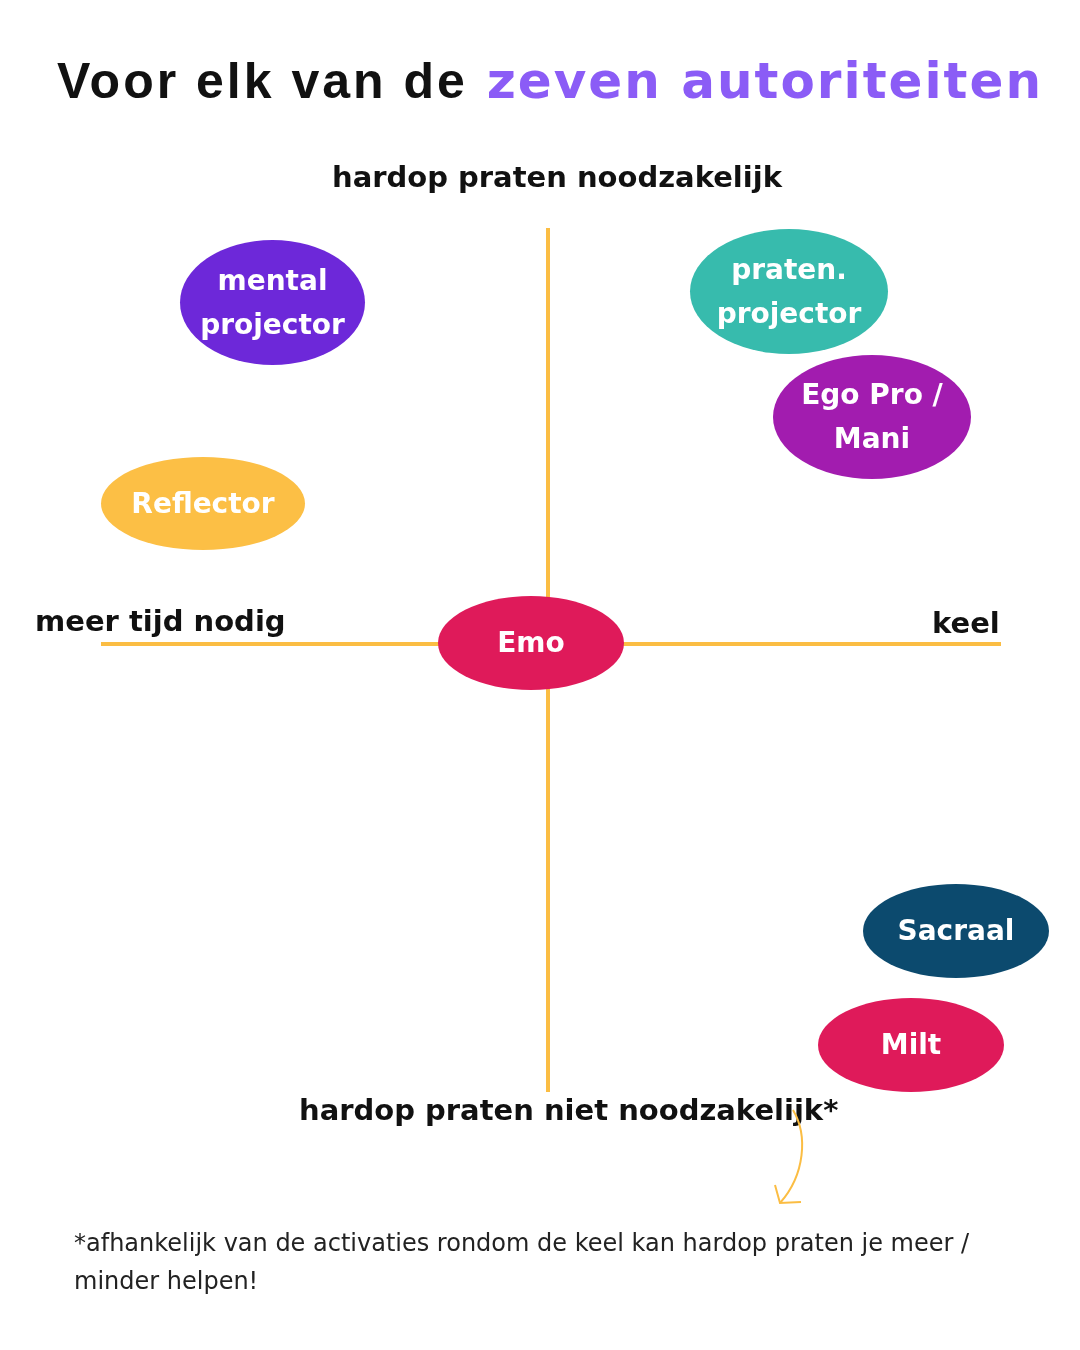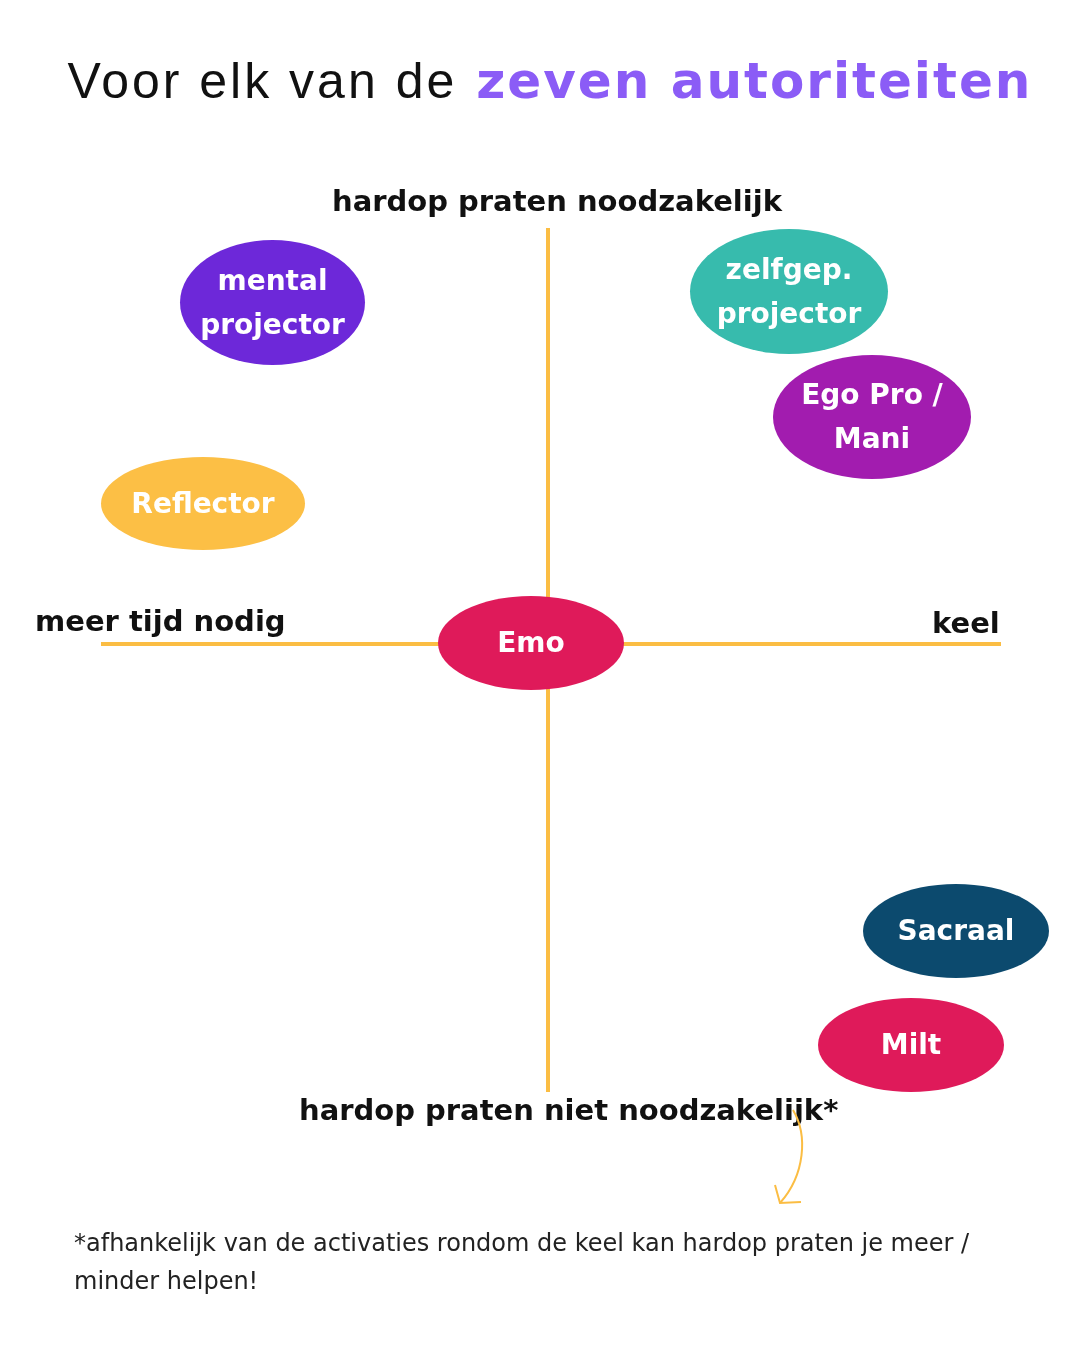--- a/index.html
+++ b/index.html
@@ -10,41 +10,41 @@
   .axis-label { position: absolute; font-weight: bold; font-size: 29px; color: #111; white-space: nowrap; font-family: "DejaVu Sans", sans-serif; }
   .bubble { position: absolute; border-radius: 50%; color: #fff; font-weight: bold; font-family: "DejaVu Sans", sans-serif; font-size: 28px; display: flex; align-items: center; justify-content: center; text-align: center; line-height: 44px; }
   .line { position: absolute; background: #fbbd43; }
   .footnote { position: absolute; left: 74px; top: 1224px; width: 940px; font-size: 24px; line-height: 38px; color: #222; font-family: "DejaVu Sans", sans-serif; font-weight: normal; }
   svg.arrow { position: absolute; left: 760px; top: 1100px; }
 </style>
 </head>
 <body>
 
 <div class="title">
-  <span class="plain" style="font-weight:normal;">Voor elk van de</span>
+  <span class="plain" style="font-weight:bold;">Voor elk van de</span>
   <span class="accent">zeven autoriteiten</span>
 </div>
 
-<div class="axis-label" style="left:332px; top:184px;">hardop praten noodzakelijk</div>
+<div class="axis-label" style="left:332px; top:160px;">hardop praten noodzakelijk</div>
 <div class="axis-label" style="left:299px; top:1093px;">hardop praten niet noodzakelijk*</div>
 <div class="axis-label" style="left:35px; top:604px;">meer tijd nodig</div>
 <div class="axis-label" style="left:932px; top:606px;">keel</div>
 
 <div class="line" style="left:546px; top:228px; width:4px; height:864px;"></div>
 <div class="line" style="left:101px; top:642px; width:900px; height:4px;"></div>
 
 <div class="bubble" style="left:180px; top:240px; width:185px; height:125px; background:#6d28d9;">
   <div>
       <div>mental</div>
       <div>projector</div>
     </div>
 </div>
 <div class="bubble" style="left:690px; top:229px; width:198px; height:125px; background:#37bbad;">
   <div>
-      <div>zelfgep.</div>
+      <div>praten.</div>
       <div>projector</div>
     </div>
 </div>
 <div class="bubble" style="left:773px; top:355px; width:198px; height:124px; background:#a21caf;">
   <div>
       <div>Ego Pro /</div>
       <div>Mani</div>
     </div>
 </div>
 <div class="bubble" style="left:101px; top:457px; width:204px; height:93px; background:#fcbf45;">

